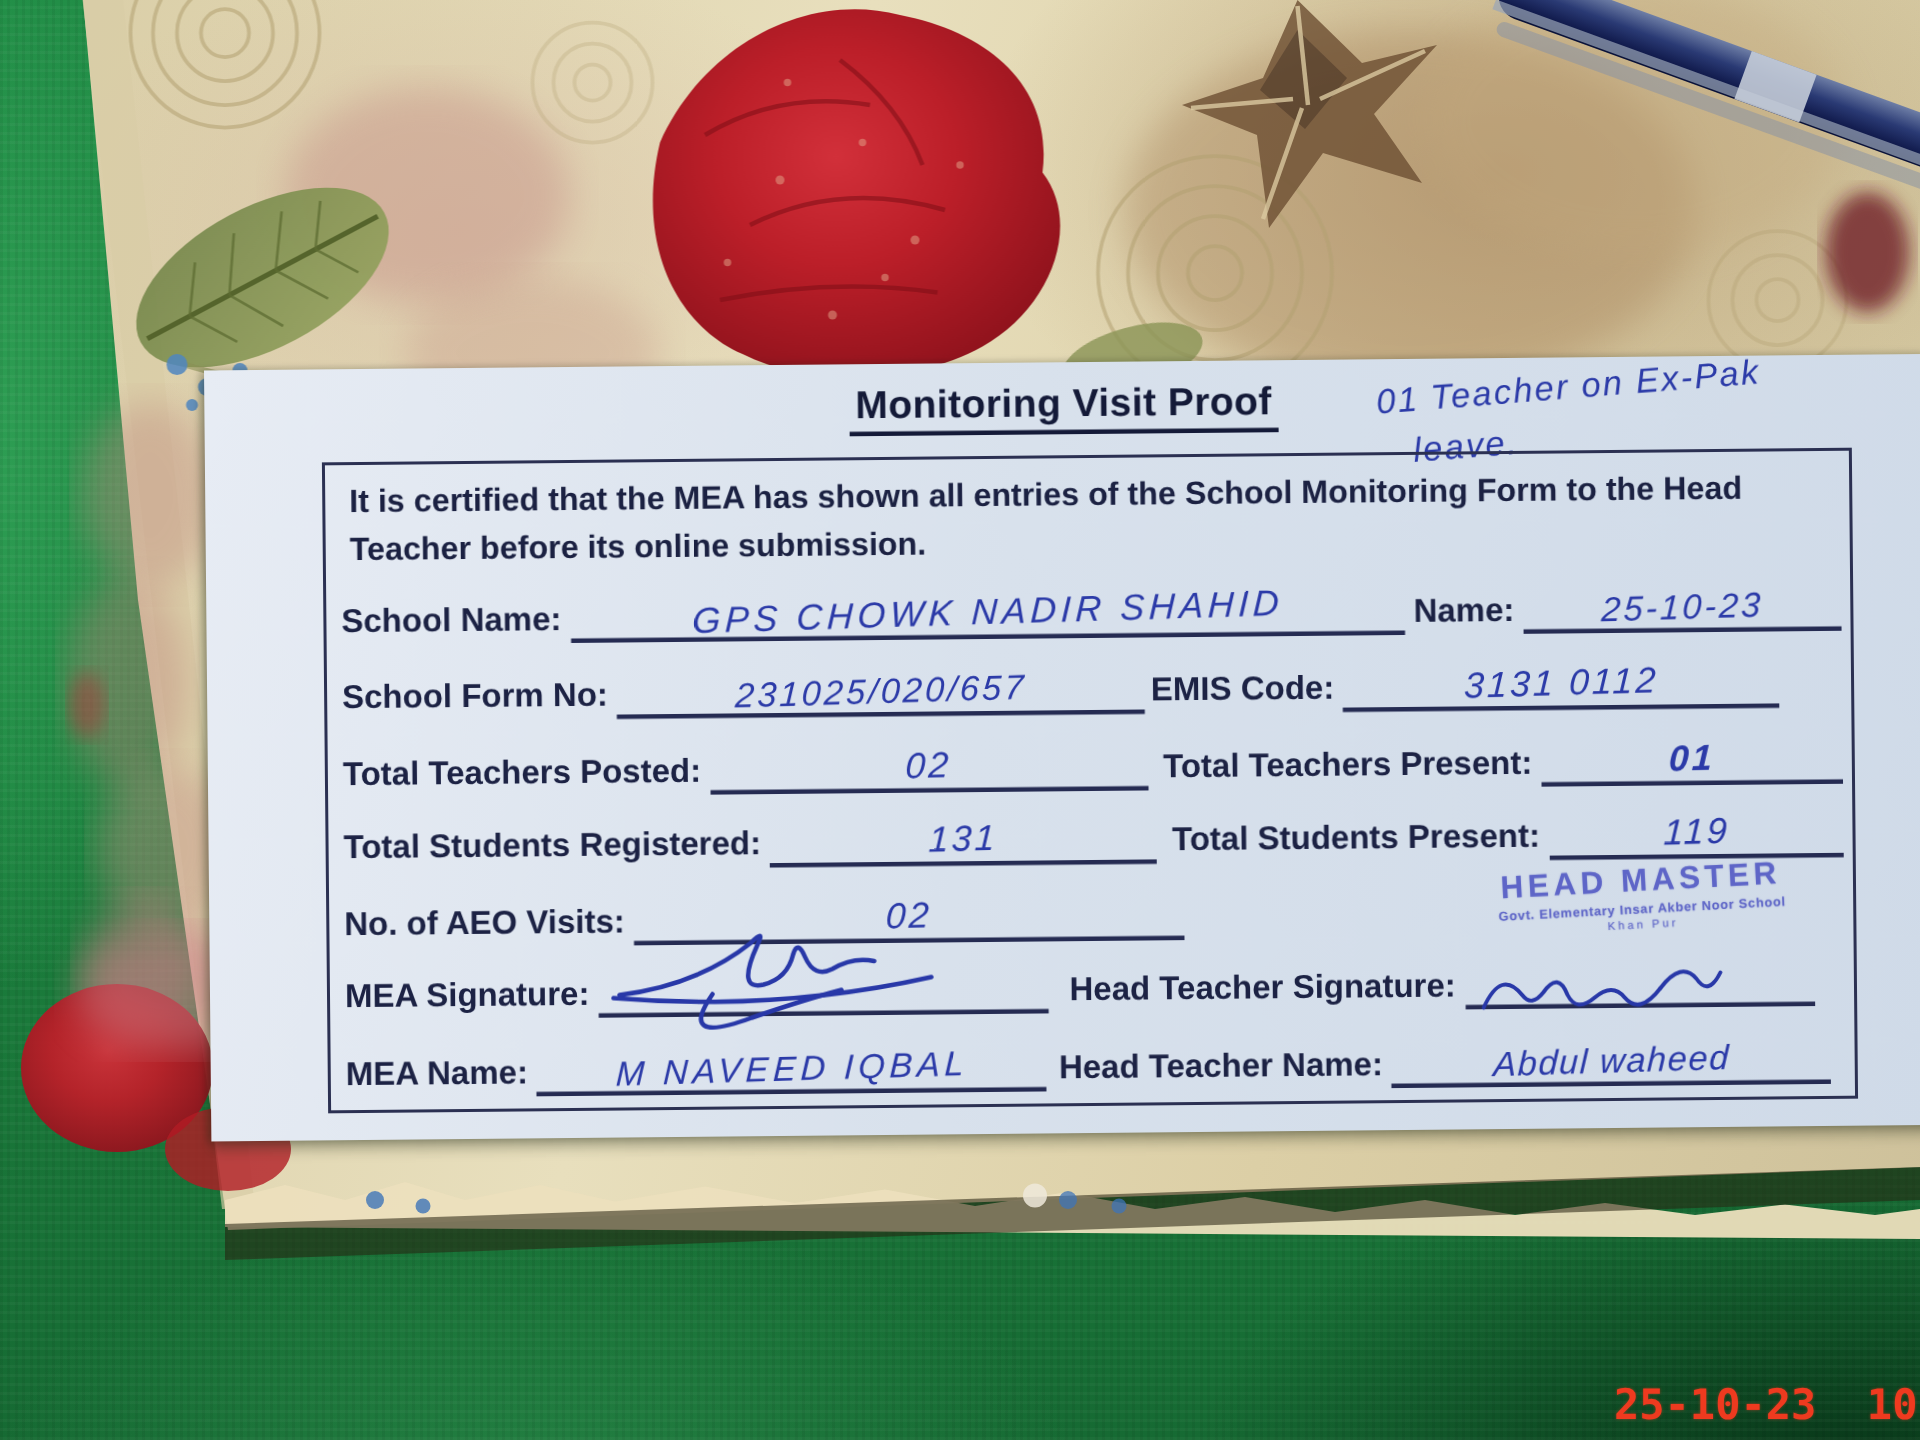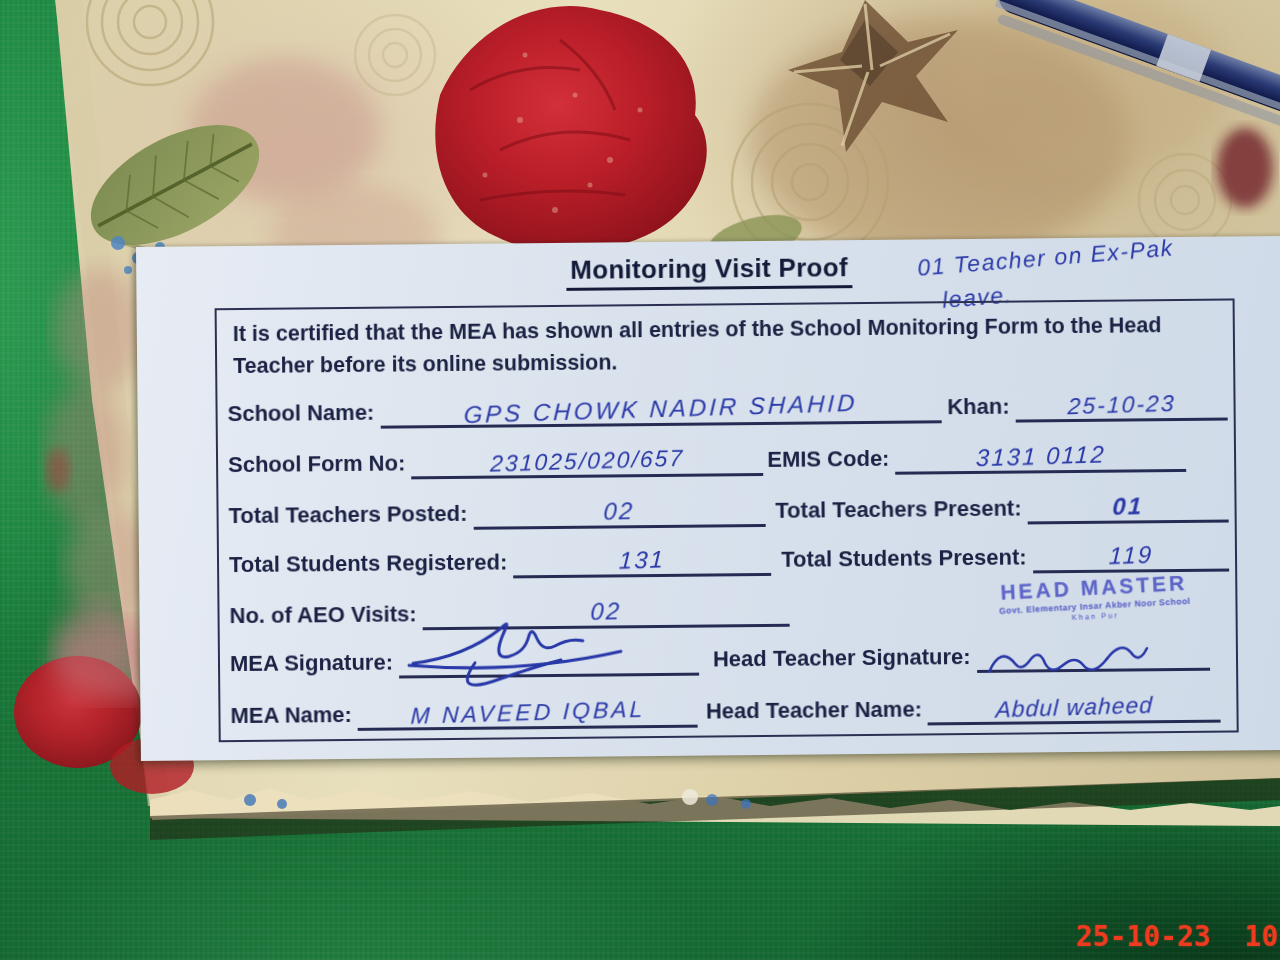--- a/index.html
+++ b/index.html
@@ -249,21 +249,21 @@
 
     <div class="cert-box"></div>
 
     <div class="cert-text">It is certified that the MEA has shown all entries of the School Monitoring Form to the Head Teacher before its online submission.</div>
 
     <div class="row r1">
       <span class="lbl">School Name:</span>
       <span class="val grow">
         <span class="hw hw-caps">GPS CHOWK NADIR SHAHID</span>
       </span>
-      <span class="lbl" style="margin-left:6px">Khan:</span>
+      <span class="lbl" style="margin-left:6px">Name:</span>
       <span class="val" style="width:212px">
         <span class="hw hw-num" style="font-size:23px">25-10-23</span>
       </span>
     </div>
 
     <div class="row r2" style="width:958px">
       <span class="lbl">School Form No:</span>
       <span class="val" style="width:352px">
         <span class="hw hw-num" style="font-size:23px">231025/020/657</span>
       </span>

